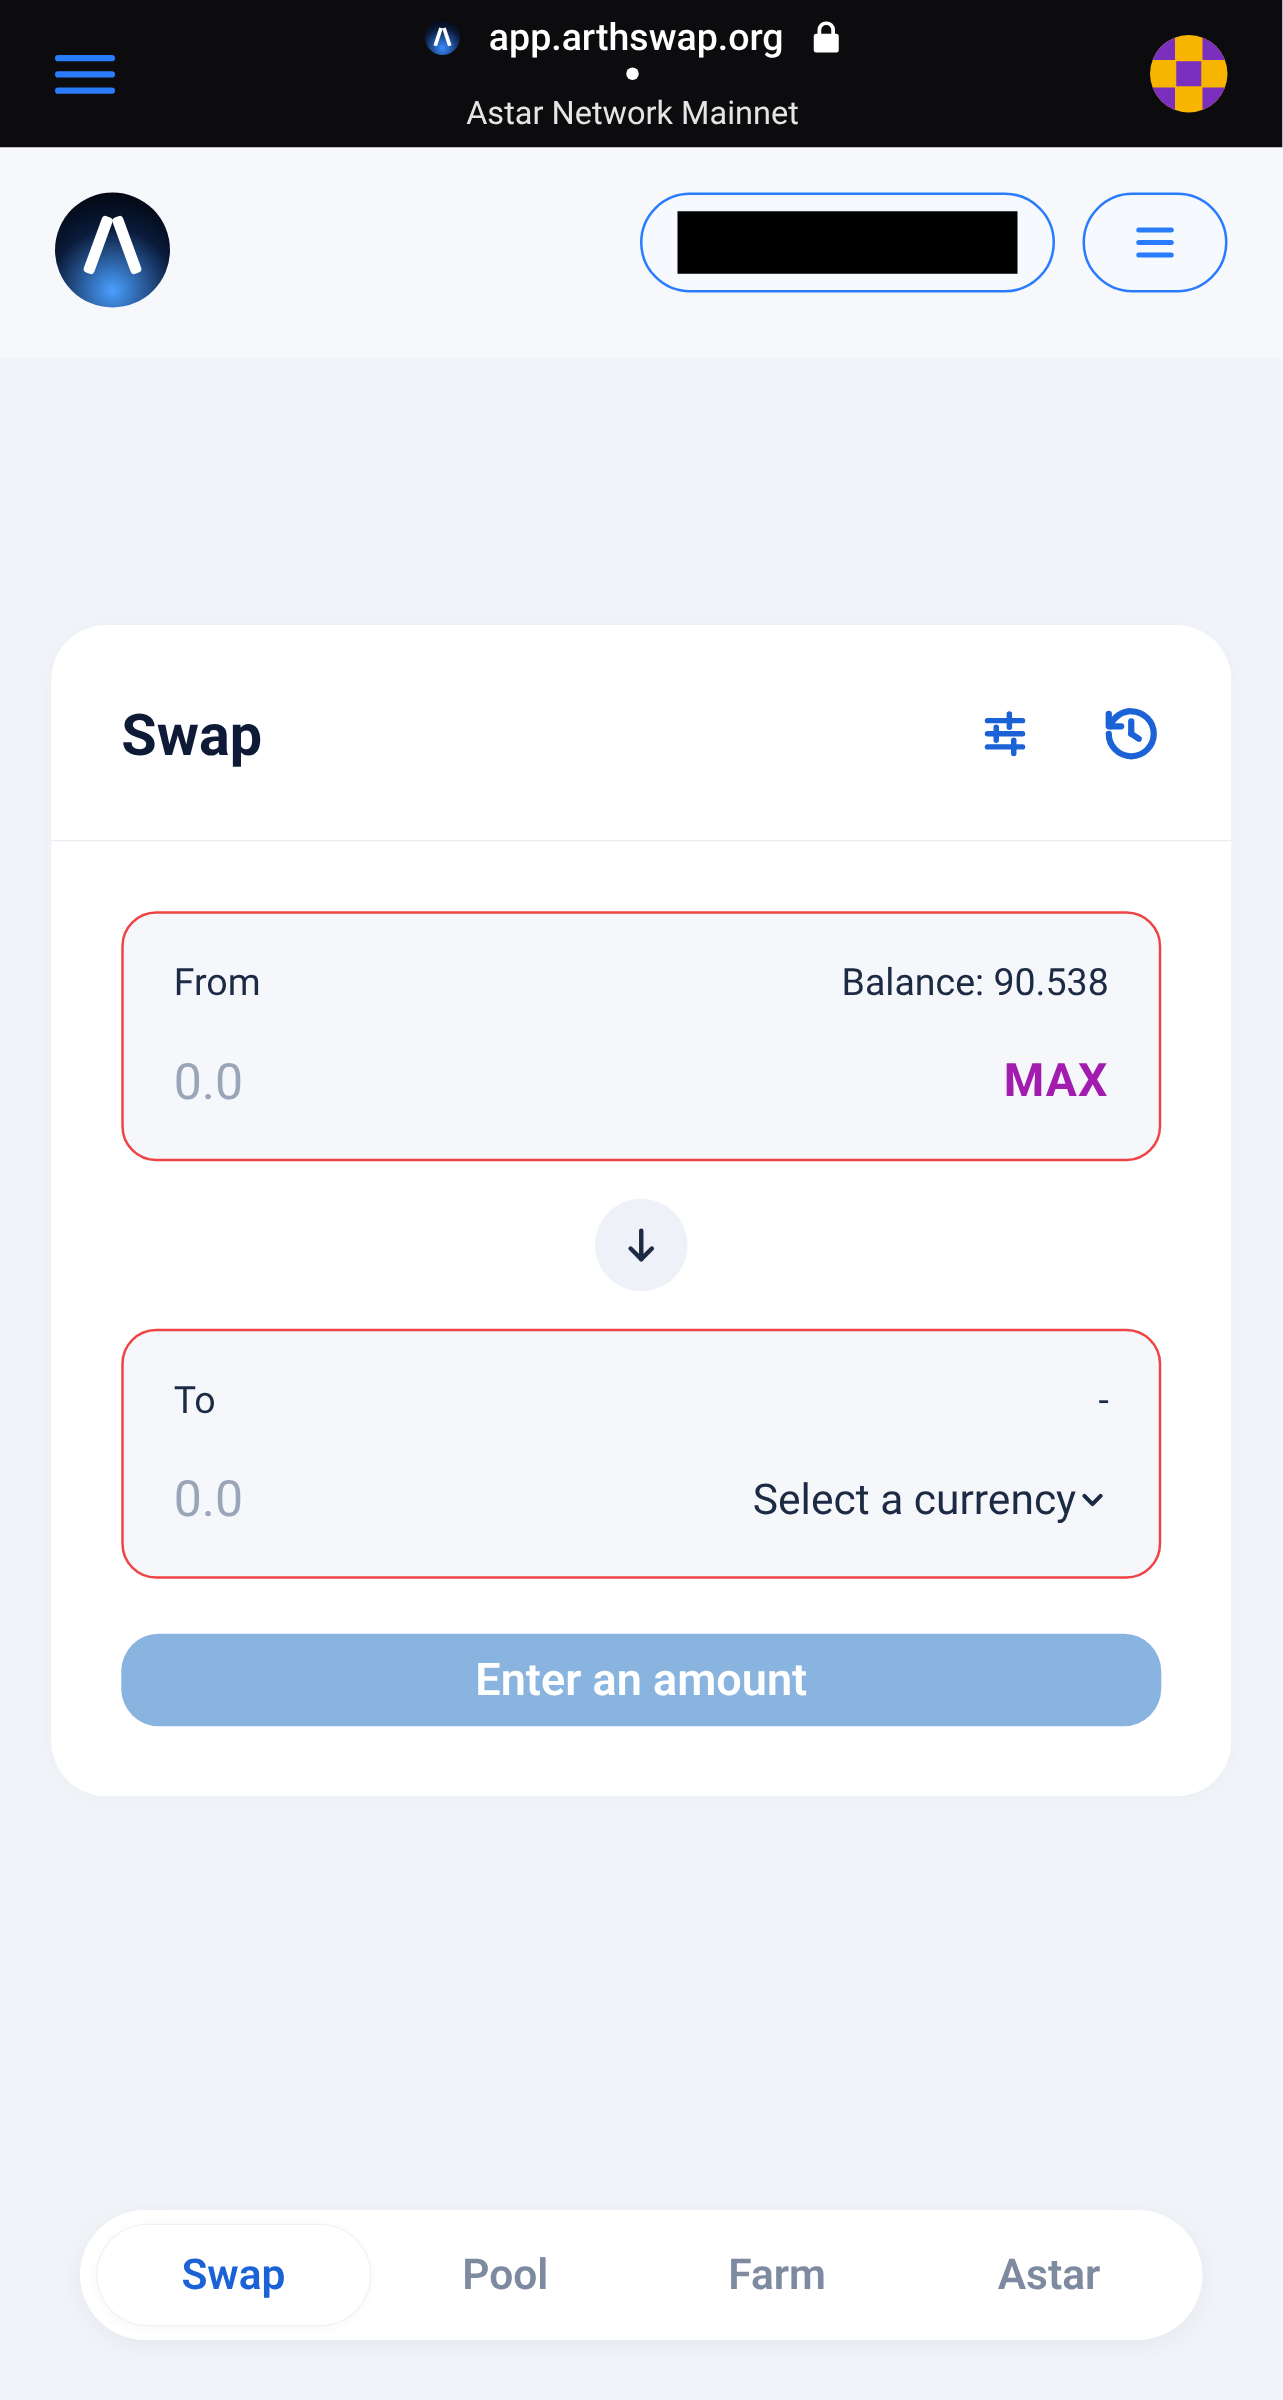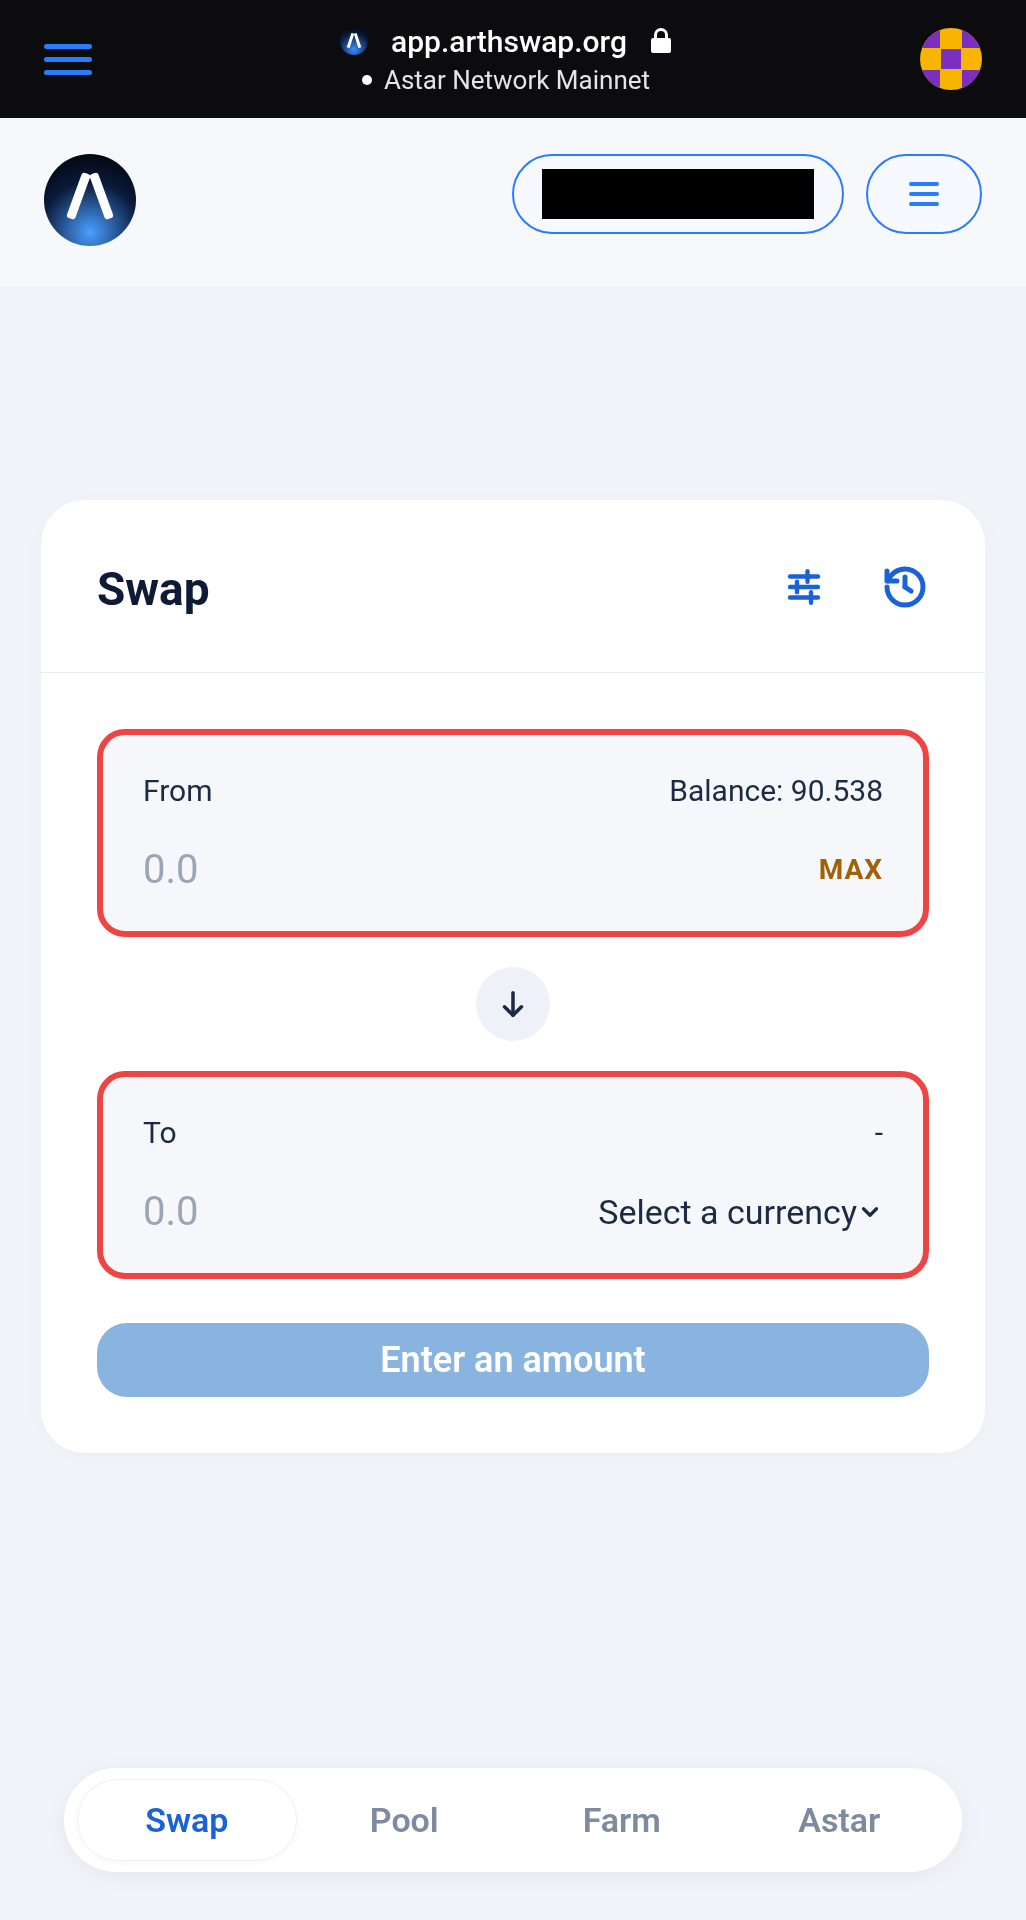--- a/index.html
+++ b/index.html
@@ -45,20 +45,21 @@
     gap: 23px;
     font-size: 30px;
     font-weight: 500;
   }
   .browser-net-row {
     display: flex;
     align-items: center;
     gap: 12px;
     font-size: 26px;
     color: #e5e5e5;
+    flex-direction: column;
   }
   .dot { width: 10px; height: 10px; background: #fff; border-radius: 50%; }
   .small-logo {
     width: 28px; height: 28px; border-radius: 50%;
     background: radial-gradient(circle at 50% 80%, #3b8bff 0%, #0a1a3a 60%, #000 100%);
     position: relative;
   }
   .small-logo::before, .small-logo::after {
     content: ""; position: absolute; background: #fff; width: 3px; height: 15px; top: 6px;
   }
@@ -133,34 +134,34 @@
   .card-title {
     font-size: 46px;
     font-weight: 700;
     color: #0e1a36;
   }
   .card-header-actions { margin-left:auto; display:flex; gap:56px; align-items:center; }
   .icon-btn { cursor:pointer; color:#1a62d6; }
   .card-body { padding: 56px; }
   .swap-box {
     background: #f5f7fb;
-    border: 6px solid #ef4444;
+    border: 2px solid #ef4444;
     border-radius: 28px;
     padding: 38px 40px 38px;
   }
   .swap-box-row1 { display:flex; justify-content:space-between; font-size:30px; color:#1c2a43; margin-bottom:38px; }
   .swap-box-row2 { display:flex; align-items:center; gap:28px; }
   .amount-input {
     border: none; background: transparent; outline: none;
     font-size: 40px; color: #9aa5b8; width: 200px;
     font-family: inherit;
   }
   .amount-input::placeholder { color:#9aa5b8; }
   .max-btn {
-    font-size: 28px; font-weight: 700; color:#a16207; cursor:pointer;
+    font-size: 37px; font-weight: 700; color:#a21caf; cursor:pointer;
     margin-left: auto; letter-spacing: 1px;
   }
   .token-select { display:flex; align-items:center; gap:14px; cursor:pointer; }
   .token-icon {
     width: 58px; height:58px; border-radius:50%;
     background: conic-gradient(#2bb0ff, #7a3cff, #ff4fb0, #2bb0ff);
     display:flex; align-items:center; justify-content:center;
   }
   .token-icon-inner { width:42px; height:42px; border-radius:50%; background:#1a62ff; }
   .token-name { font-size: 36px; color:#1c2a43; font-weight:500; }

